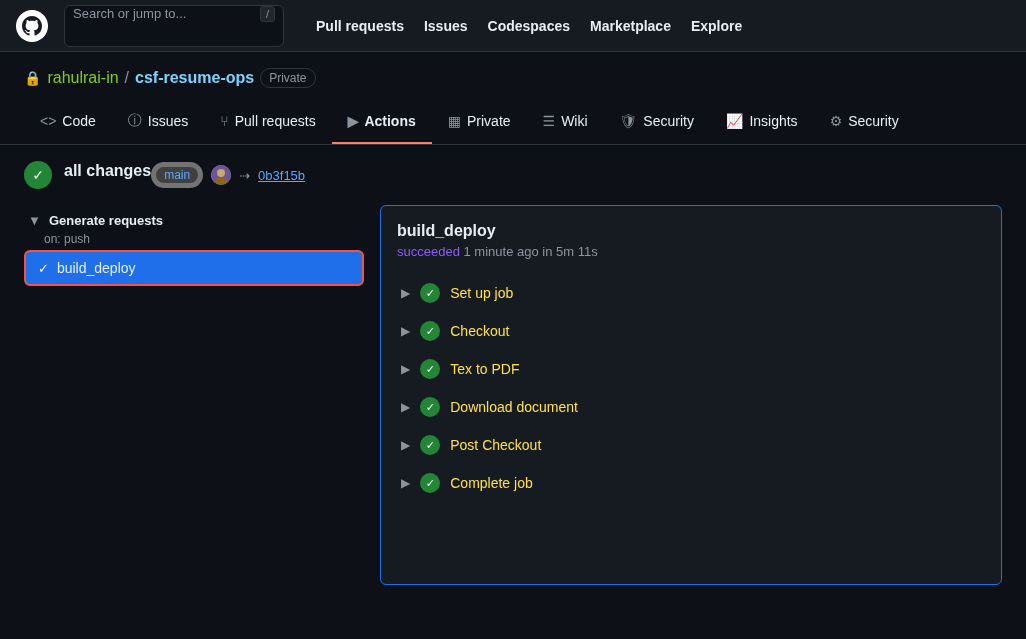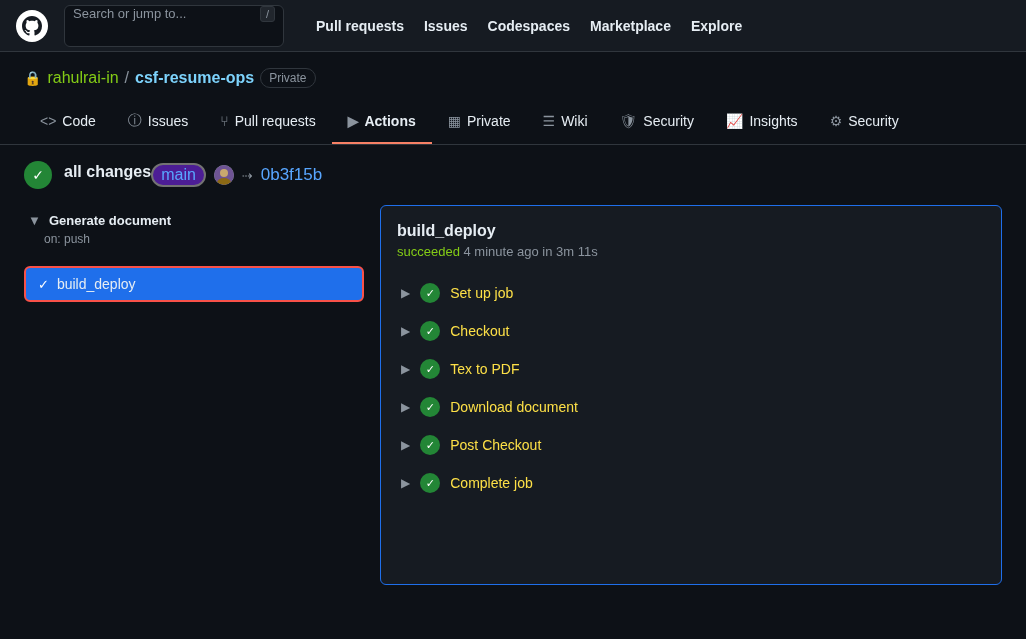--- a/index.html
+++ b/index.html
@@ -132,34 +132,34 @@
       flex-shrink: 0;
     }
     .commit-info { display: flex; }
     .commit-title { font-size: 16px; font-weight: 600; color: #e6edf3; }
     .commit-meta {
       display: flex;
       align-items: center;
       gap: 8px;
     }
     .branch-badge {
-      background: #4c1d95;
-      border: 2px solid #737373;
+      background: #404040;
+      border: 5px solid #737373;
       border-radius: 20px;
       padding: 1px 8px;
-      font-size: 16px;
+      font-size: 12px;
       color: #58a6ff;
     }
     .avatar-small {
       width: 20px; height: 20px;
       border-radius: 50%;
       background: #8b949e;
       overflow: hidden;
     }
-    .commit-hash { color: #58a6ff; font-size: 17px; }
+    .commit-hash { color: #58a6ff; font-size: 13px; text-decoration: underline; }
 
     
     .workflow-layout {
       display: flex;
       gap: 0;
       background: #0d1117;
     }
 
     
     .left-panel {
@@ -173,21 +173,21 @@
       align-items: center;
       gap: 8px;
       padding: 8px 4px;
       font-size: 13px;
       color: #e6edf3;
       font-weight: 600;
       cursor: pointer;
     }
     .chevron-icon { color: #8b949e; }
     .workflow-label { font-size: 13px; color: #e6edf3; font-weight: 600; }
-    .workflow-sublabel { font-size: 12px; color: #8b949e; padding-left: 20px; margin-top: -4px; margin-bottom: 20px; }
+    .workflow-sublabel { font-size: 12px; color: #8b949e; padding-left: 20px; margin-top: -4px; margin-bottom: 4px; }
 
     .job-item {
       display: flex;
       align-items: center;
       gap: 8px;
       padding: 8px 12px;
       border-radius: 6px;
       cursor: pointer;
       font-size: 14px;
       color: #e6edf3;
@@ -211,21 +211,21 @@
       font-size: 16px;
       font-weight: 700;
       color: #e6edf3;
       margin-bottom: 4px;
     }
     .job-meta {
       font-size: 13px;
       color: #8b949e;
       margin-bottom: 16px;
     }
-    .job-meta .success { color: #84cc16; }
+    .job-meta .success { color: #8b5cf6; }
 
     .step-list { display: flex; flex-direction: column; gap: 2px; }
     .step-item {
       display: flex;
       align-items: center;
       gap: 10px;
       padding: 8px 4px;
       border-radius: 4px;
       cursor: pointer;
       font-size: 14px;
@@ -338,36 +338,36 @@
       </div>
     </div>
   </div>
 
   <div class="workflow-layout">
 
     <div class="left-panel">
       <div class="workflow-group">
         <div class="workflow-group-header">
           <span class="chevron-icon">▼</span>
-          <span class="workflow-label">Generate document</span>
+          <span class="workflow-label">Generate requests</span>
         </div>
         <div class="workflow-sublabel">on: push</div>
 
         <div class="job-item">
           <span style="color:white;font-size:13px;">✓</span>
           <span>build_deploy</span>
         </div>
       </div>
     </div>
 
     <div class="right-panel">
       <div class="job-title">build_deploy</div>
       <div class="job-meta">
         <span class="success">succeeded</span>
-        <span> 4 minute ago in 3m 11s</span>
+        <span> 1 minute ago in 5m 11s</span>
       </div>
 
       <div class="step-list">
 
         <div class="step-item">
           <span class="step-chevron">▶</span>
           <div class="step-check">✓</div>
           <span class="step-name">Set up job</span>
         </div>
 

